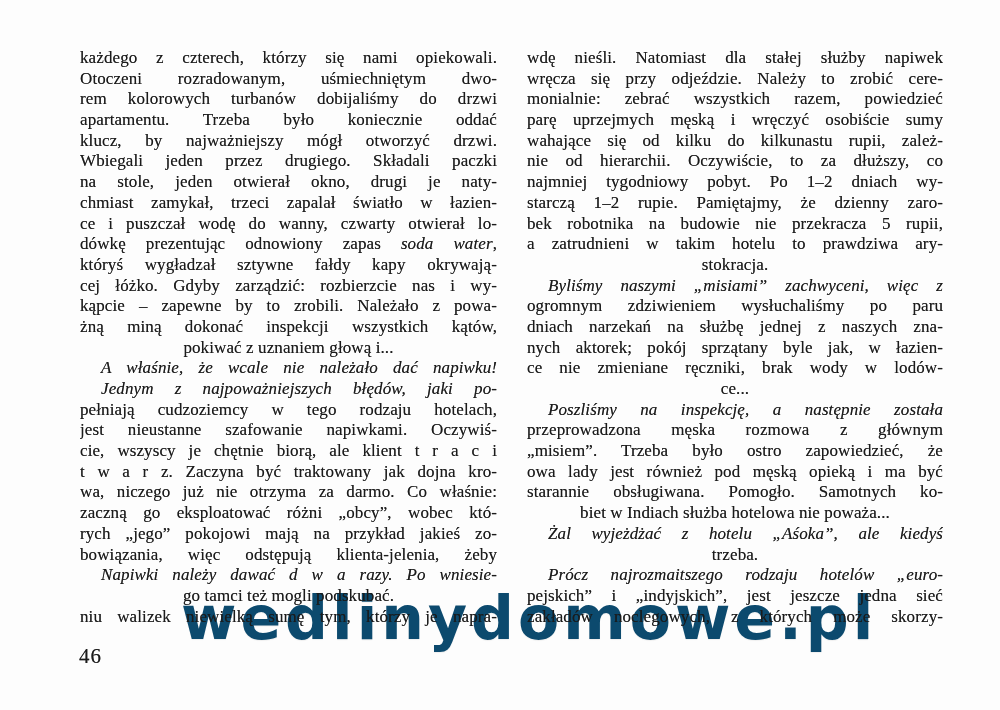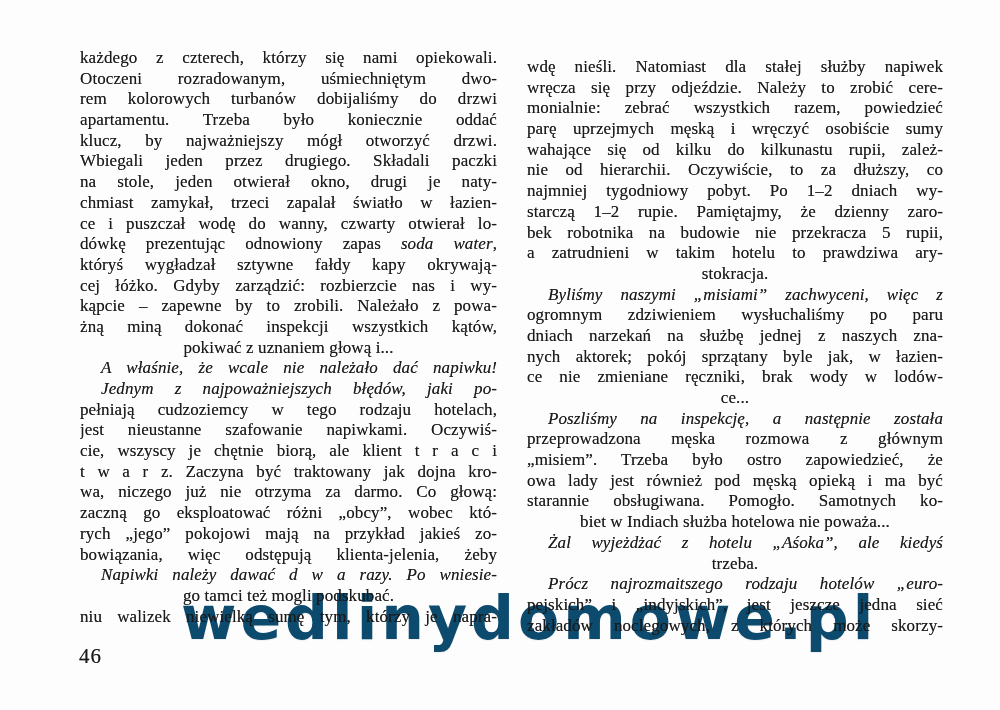--- a/index.html
+++ b/index.html
@@ -36,21 +36,21 @@
     position: absolute;
     top: 48px;
     width: 417px;
     z-index: 1;
     font-size: 17px;
     line-height: 20.7px;
     letter-spacing: 0.1px;
     text-shadow: 0 0 0.45px rgba(20,20,20,0.6);
   }
   #col-left  { left: 80px; }
-  #col-right { left: 527px; width: 416px; margin-top: 9px; }
+  #col-right { left: 527px; width: 416px; }
   .line {
     height: 20.7px;
     overflow: hidden;
     text-align: justify;
     text-align-last: justify;
     white-space: normal;
   }
   .line.nojust {
     text-align: center;
     text-align-last: auto;
@@ -86,21 +86,21 @@
       <div class="line">cej łóżko. Gdyby zarządzić: rozbierzcie nas i wy-</div>
       <div class="line">kąpcie – zapewne by to zrobili. Należało z powa-</div>
       <div class="line">żną miną dokonać inspekcji wszystkich kątów,</div>
       <div class="line nojust">pokiwać z uznaniem głową i...</div>
       <div class="line indent">A właśnie, że wcale nie należało dać napiwku!</div>
       <div class="line indent">Jednym z najpoważniejszych błędów, jaki po-</div>
       <div class="line">pełniają cudzoziemcy w tego rodzaju hotelach,</div>
       <div class="line">jest nieustanne szafowanie napiwkami. Oczywiś-</div>
       <div class="line">cie, wszyscy je chętnie biorą, ale klient t r a c i</div>
       <div class="line">t w a r z. Zaczyna być traktowany jak dojna kro-</div>
-      <div class="line">wa, niczego już nie otrzyma za darmo. Co głową:</div>
+      <div class="line">wa, niczego już nie otrzyma za darmo. Co właśnie:</div>
       <div class="line">zaczną go eksploatować różni „obcy”, wobec któ-</div>
       <div class="line">rych „jego” pokojowi mają na przykład jakieś zo-</div>
       <div class="line">bowiązania, więc odstępują klienta-jelenia, żeby</div>
       <div class="line indent">Napiwki należy dawać d w a razy. Po wniesie-</div>
       <div class="line nojust">go tamci też mogli podskubać.</div>
       <div class="line">niu walizek niewielką sumę tym, którzy je napra-</div>
     </div>
   <div class="col" id="col-right">
       <div class="line">wdę nieśli. Natomiast dla stałej służby napiwek</div>
       <div class="line">wręcza się przy odjeździe. Należy to zrobić cere-</div>

